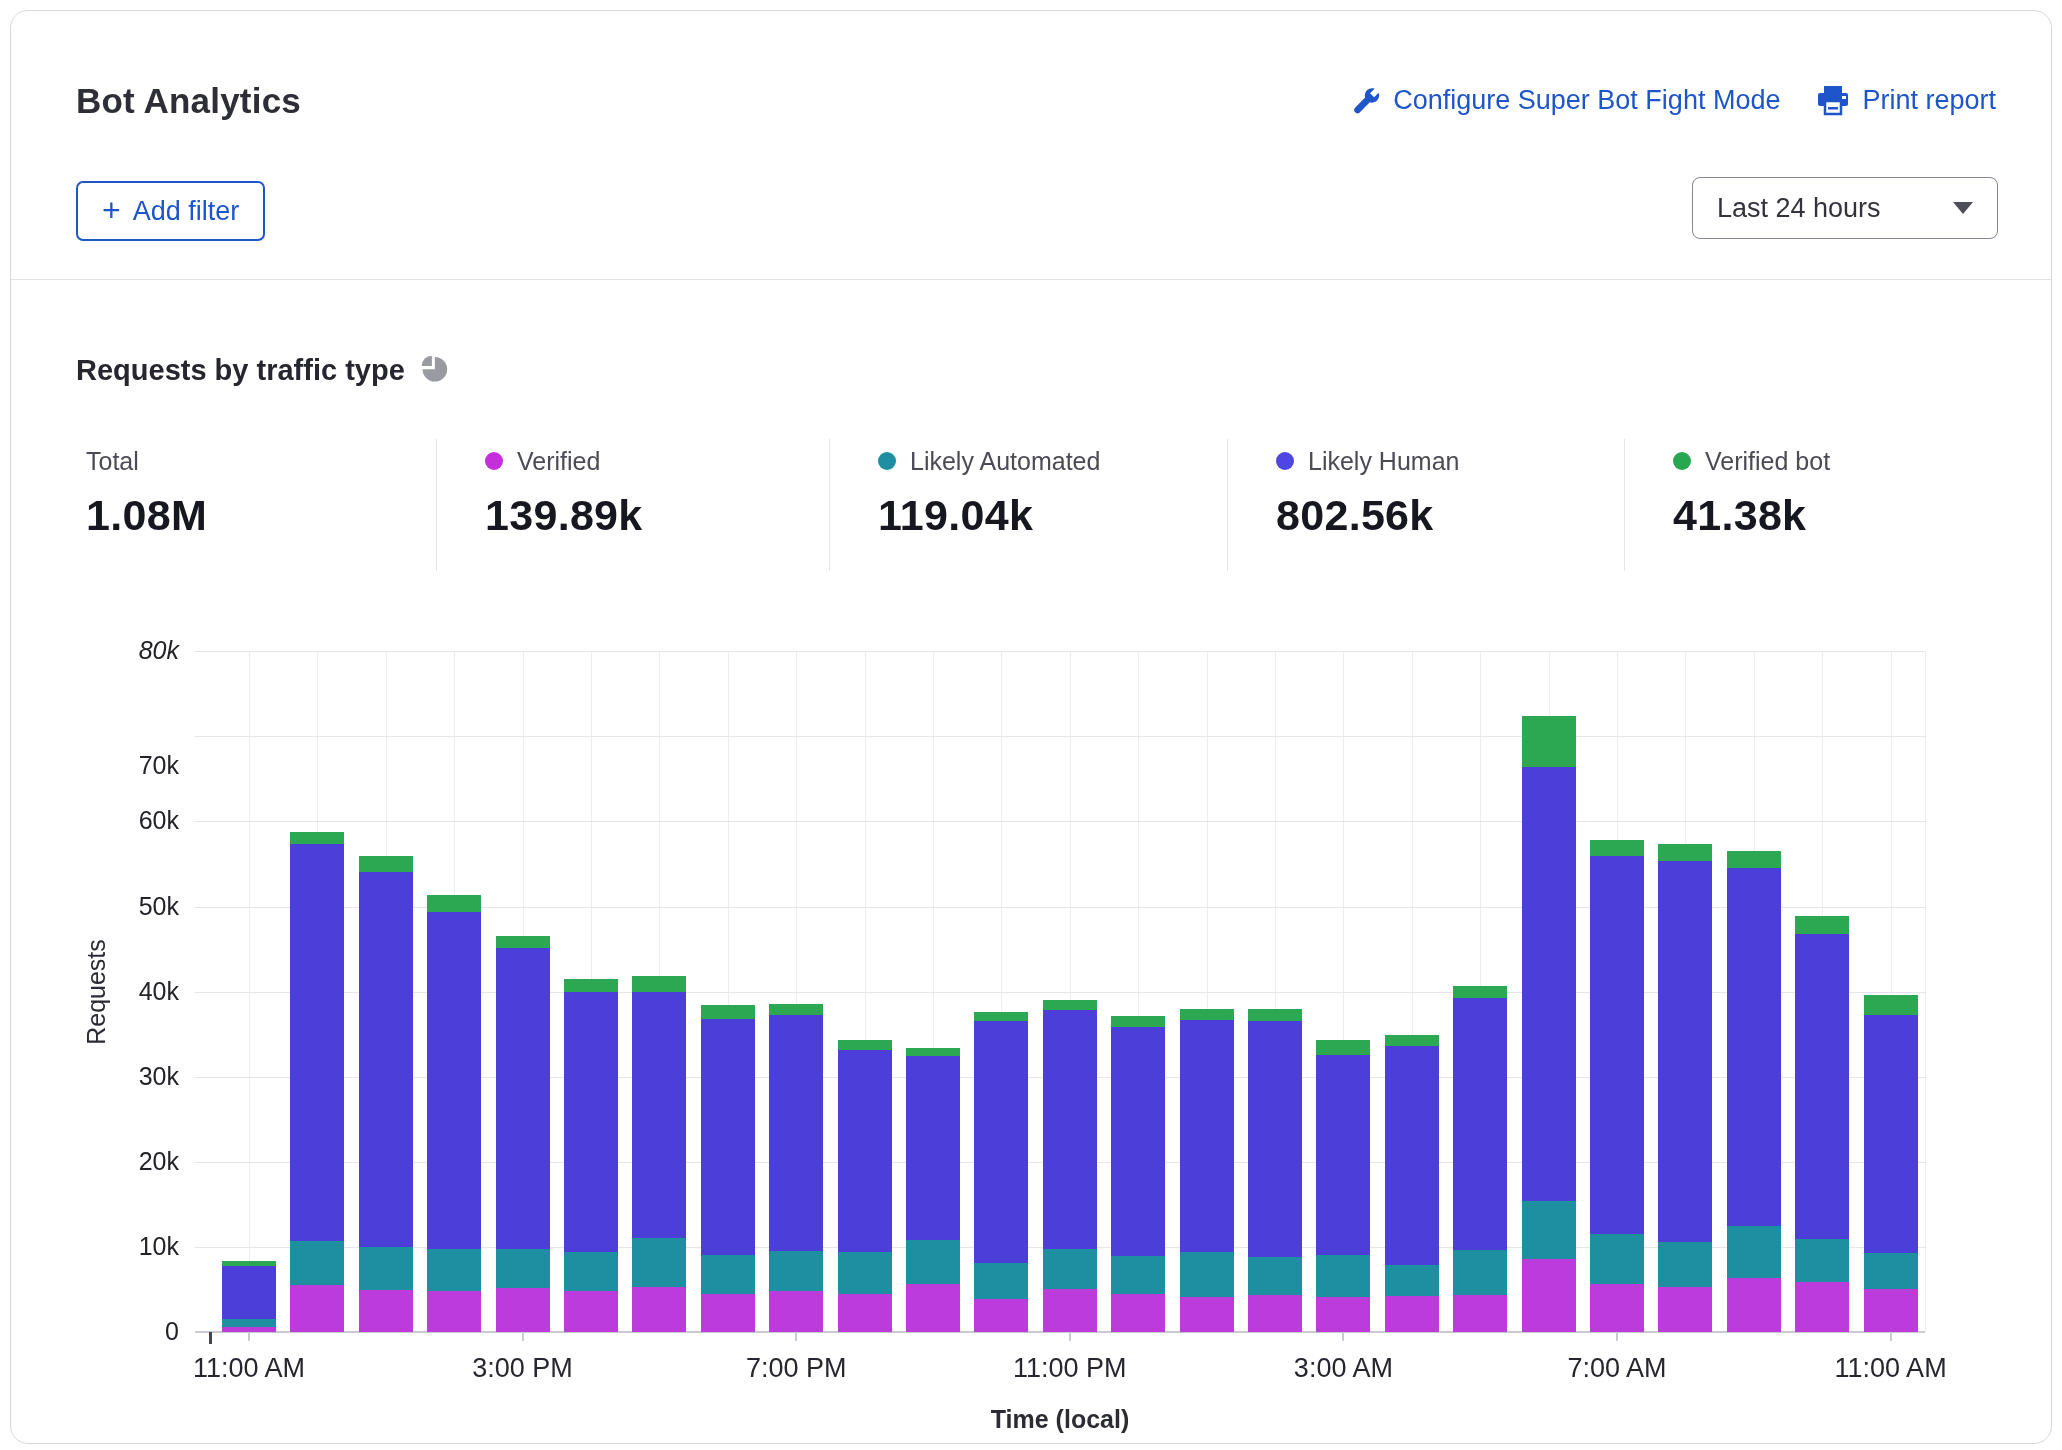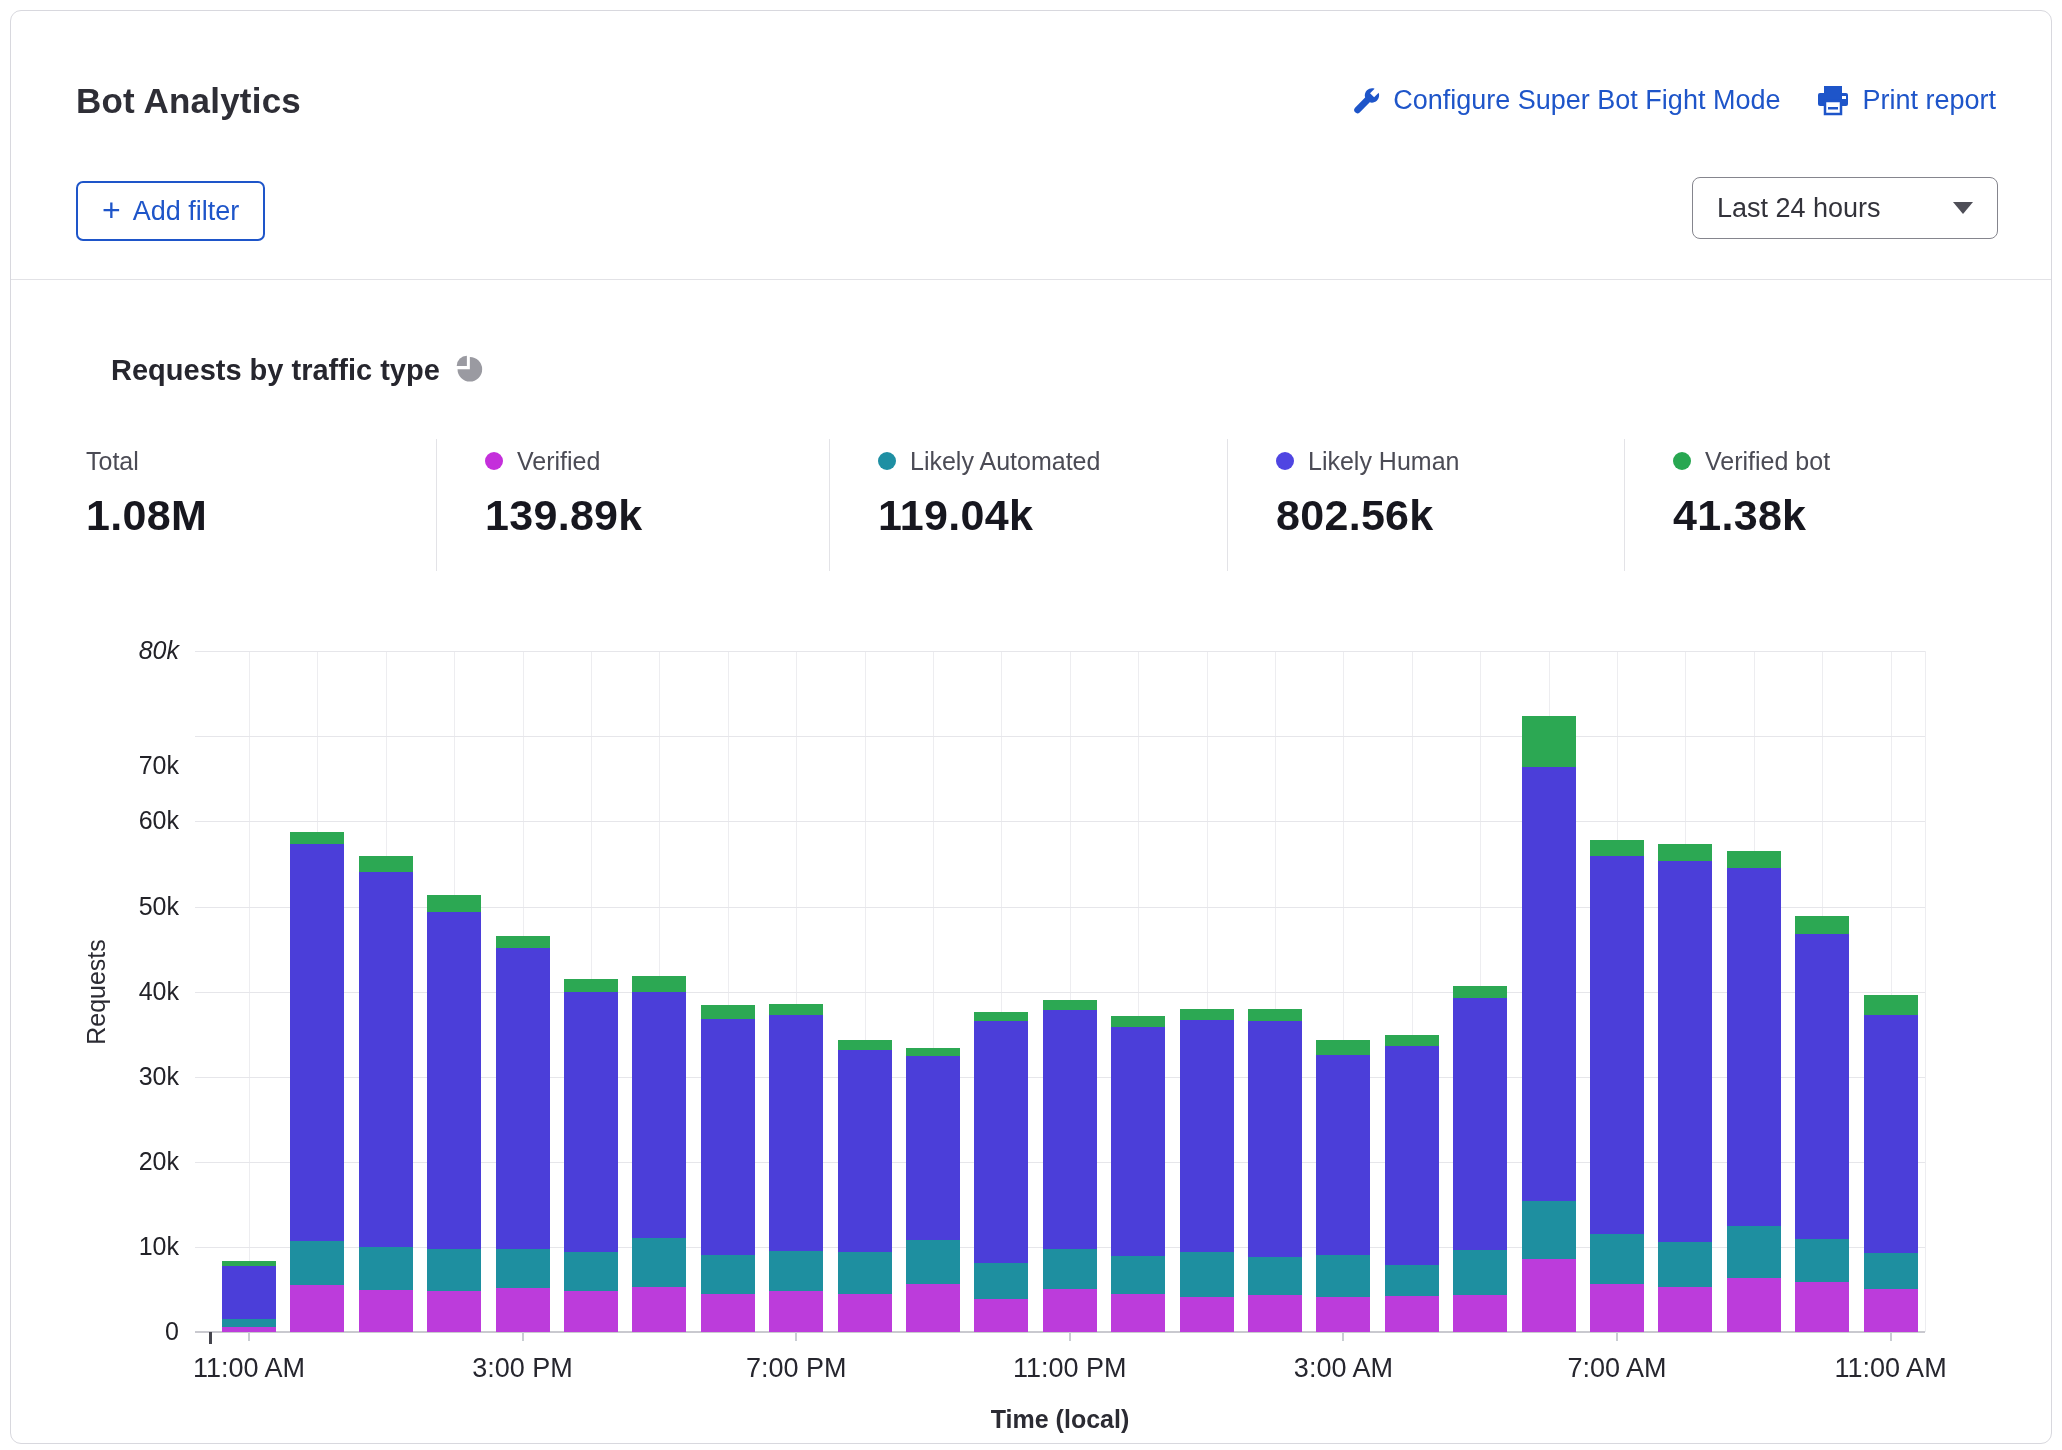--- a/index.html
+++ b/index.html
@@ -1,21 +1,21 @@
 <!DOCTYPE html>
 <html><head>
 <meta charset="utf-8">
 <style>
   * { margin:0; padding:0; box-sizing:border-box; }
   html,body { width:2062px; height:1450px; background:#ffffff;
     font-family:"Liberation Sans", sans-serif; }
   #page { position:relative; width:2062px; height:1450px; background:#fff; overflow:hidden; }
 
   .card { position:absolute; left:10px; top:10px; width:2042px; height:1434px;
-    background:#fff; border:1px solid #d8d8de; border-radius:11px; }
+    background:#fff; border:1px solid #d8d8de; border-radius:18px; }
 
   .page-title { position:absolute; left:65px; top:70px; font-size:35px; font-weight:700;
     color:#2e2e36; letter-spacing:0.2px; }
 
   .header-links { position:absolute; right:55px; top:74px; display:flex; gap:36px; align-items:center; }
   .hlink { display:flex; align-items:center; gap:12px; color:#1e55c9; font-size:27px; cursor:pointer; }
   .hlink svg { display:block; }
 
   .add-filter-btn { position:absolute; left:65px; top:170px; height:60px;
     display:flex; align-items:center; gap:12px; padding:0 24px;
@@ -25,21 +25,21 @@
 
   .time-dropdown { position:absolute; left:1681px; top:166px; width:306px; height:62px;
     border:1px solid #85858d; border-radius:8px; background:#fff;
     display:flex; align-items:center; justify-content:space-between;
     padding:0 24px; font-size:27px; color:#33333b; cursor:pointer; }
   .caret-down { width:0; height:0; border-left:10px solid transparent;
     border-right:10px solid transparent; border-top:12px solid #4e4e57; }
 
   .header-divider { position:absolute; left:0; top:268px; width:100%; height:1px; background:#e2e2e6; }
 
-  .section-title-row { position:absolute; left:65px; top:340px; display:flex; align-items:center; gap:12px;margin-left:35px; }
+  .section-title-row { position:absolute; left:65px; top:340px; display:flex; align-items:center; gap:12px; }
   .section-title { font-size:29px; font-weight:700; color:#26262e; }
 
   .stats-row { position:absolute; top:428px; left:0; width:100%; height:132px; }
   .stat-col { position:absolute; top:0; height:132px; padding-left:48px; padding-top:6px; }
   .stat-col.first { padding-left:20px; }
   .stat-col.bordered { border-left:1px solid #e3e3e7; }
   .stat-label-row { display:flex; align-items:center; gap:14px; height:32px; }
   .stat-dot { width:18px; height:18px; border-radius:50%; flex:0 0 auto; }
   .stat-label { font-size:25px; color:#4b4b55; }
   .stat-value { font-size:43px; font-weight:700; color:#17171f; margin-top:14px; letter-spacing:0.3px; }

